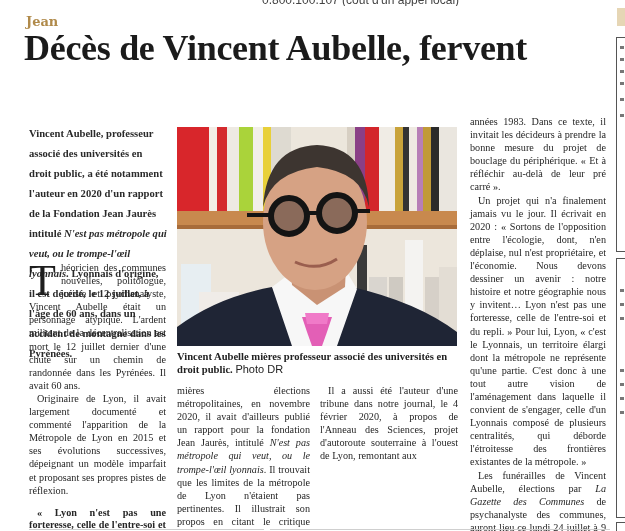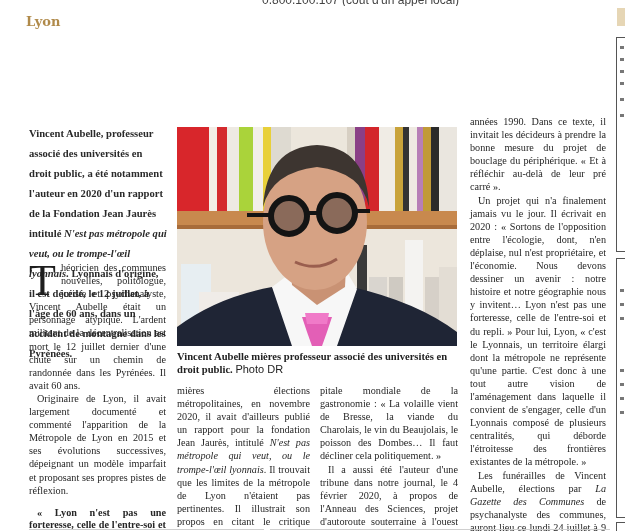--- a/index.html
+++ b/index.html
@@ -72,23 +72,24 @@
     .sidebar-box {
       position: absolute; left: 616px; width: 12px; border: 1px solid #555; border-right: none; background: #fff;
     }
     .sidebar-line { position: absolute; left: 3px; height: 3px; width: 4px; background: #777; }
   </style>
 </head>
 <body>
 
 <div class="top-strip">0.800.100.107 (coût d'un appel local)</div>
 
-<div class="rubric">Lyon</div>
+<div class="rubric">Jean</div>
 
 <h1 class="headline">
+  <span>Décès de Vincent Aubelle, fervent</span>
 </h1>
 
 <div class="chapo">
   <span>Vincent Aubelle, professeur associé des universités en droit public, a été notamment l'auteur en 2020 d'un rapport de la Fondation Jean Jaurès intitulé </span><i>N'est pas métropole qui veut, ou le trompe-l'œil lyonnais</i><span>. Lyonnais d'origine, il est décédé, le 12 juillet, à l'âge de 60 ans, dans un accident de montagne dans les Pyrénées.</span>
 </div>
 
 <div class="col col-left">
   <p class="noindent"><span class="dropcap">T</span><span>héoricien des communes nouvelles, politologue, juriste et psychanalyste, Vincent Aubelle était un personnage atypique. L'ardent militant de la décentralisation est mort le 12 juillet dernier d'une chute sur un chemin de randonnée dans les Pyrénées. Il avait 60 ans.</span></p>
   <p>Originaire de Lyon, il avait largement documenté et commenté l'apparition de la Métropole de Lyon en 2015 et ses évolutions successives, dépeignant un modèle imparfait et proposant ses propres pistes de réflexion.</p>
   <p class="interheading">« Lyon n'est pas une forteresse, celle de l'entre-soi et du repli »</p>
@@ -158,26 +159,25 @@
 <div class="caption">
   <span>Vincent Aubelle mières professeur associé des universités en droit public.</span>
   <span class="credit">Photo DR</span>
 </div>
 
 <div class="col col-mid1">
   <p class="noindent"><span>mières élections métropolitaines, en novembre 2020, il avait d'ailleurs publié un rapport pour la fondation Jean Jaurès, intitulé </span><i>N'est pas métropole qui veut, ou le trompe-l'œil lyonnais</i><span>. Il trouvait que les limites de la métropole de Lyon n'étaient pas pertinentes. Il illustrait son propos en citant le critique culinaire Curnonsky qui désignait en 1925 Lyon ca-</span></p>
 </div>
 
 <div class="col col-mid2">
-  <p class="noindent">pitale mondiale de la gastronomie : « La volaille vient de Bresse, la viande du Charolais, le vin du Beaujolais, le poisson des Dombes… Il faut décliner cela politiquement. »</p>
   <p>Il a aussi été l'auteur d'une tribune dans notre journal, le 4 février 2020, à propos de l'Anneau des Sciences, projet d'autoroute souterraine à l'ouest de Lyon, remontant aux</p>
 </div>
 
 <div class="col col-right">
-  <p class="noindent">années 1990. Dans ce texte, il invitait les décideurs à prendre la bonne mesure du projet de bouclage du périphérique. « Et à réfléchir au-delà de leur pré carré ».</p>
+  <p class="noindent">années 1983. Dans ce texte, il invitait les décideurs à prendre la bonne mesure du projet de bouclage du périphérique. « Et à réfléchir au-delà de leur pré carré ».</p>
   <p>Un projet qui n'a finalement jamais vu le jour. Il écrivait en 2020 : « Sortons de l'opposition entre l'écologie, dont, n'en déplaise, nul n'est propriétaire, et l'économie. Nous devons dessiner un avenir : notre histoire et notre géographie nous y invitent… Lyon n'est pas une forteresse, celle de l'entre-soi et du repli. » Pour lui, Lyon, « c'est le Lyonnais, un territoire élargi dont la métropole ne représente qu'une partie. C'est donc à une tout autre vision de l'aménagement dans laquelle il convient de s'engager, celle d'un Lyonnais composé de plusieurs centralités, qui déborde l'étroitesse des frontières existantes de la métropole. »</p>
   <p><span>Les funérailles de Vincent Aubelle, élections par </span><i>La Gazette des Communes</i><span> de psychanalyste des communes, auront lieu ce lundi 24 juillet à 9 h 30 à l'abbaye Saint-Martin d'Ainay (Lyon 2e).</span></p>
 
 </div>
 
 <div class="rule" style="left:29px; top:529px; width:235px;"></div>
 <div class="rule" style="left:270px; top:529px; width:340px;"></div>
 
 <div class="sidebar-tab"></div>
 <div class="sidebar-box" style="top:37px; height:215px;">

